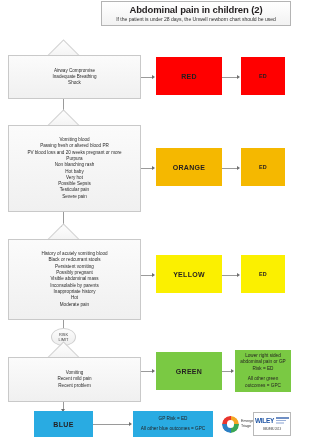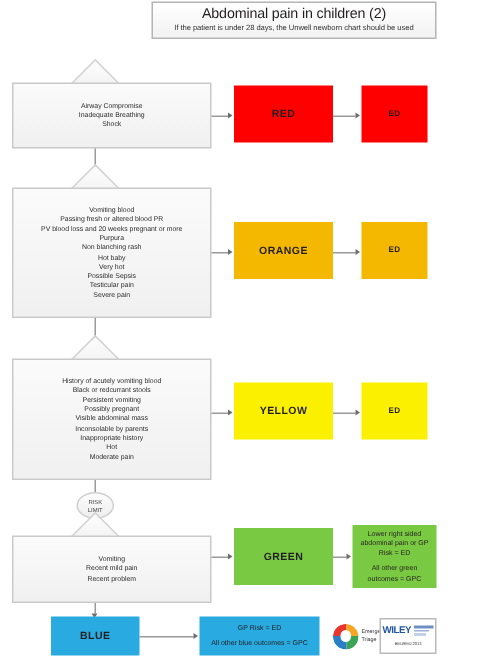--- a/index.html
+++ b/index.html
@@ -15,21 +15,21 @@
 
   
   .header{
     position:absolute;left:101px;top:1px;width:190px;height:25px;
     border:1px solid #b4b4b4;
     background:linear-gradient(#ffffff,#f2f2f2);
     box-sizing:border-box;
     text-align:center;
   }
   .header-title{
-    font-size:9.5px;font-weight:normal;line-height:13px;
+    font-size:9.5px;font-weight:bold;line-height:13px;
     margin-top:1px;letter-spacing:-0.1px;
   }
   .header-sub{
     font-size:5.1px;line-height:7px;color:#333;letter-spacing:-0.05px;
   }
 
   
   .crit{
     position:absolute;
     border:1px solid #c9c9c9;

